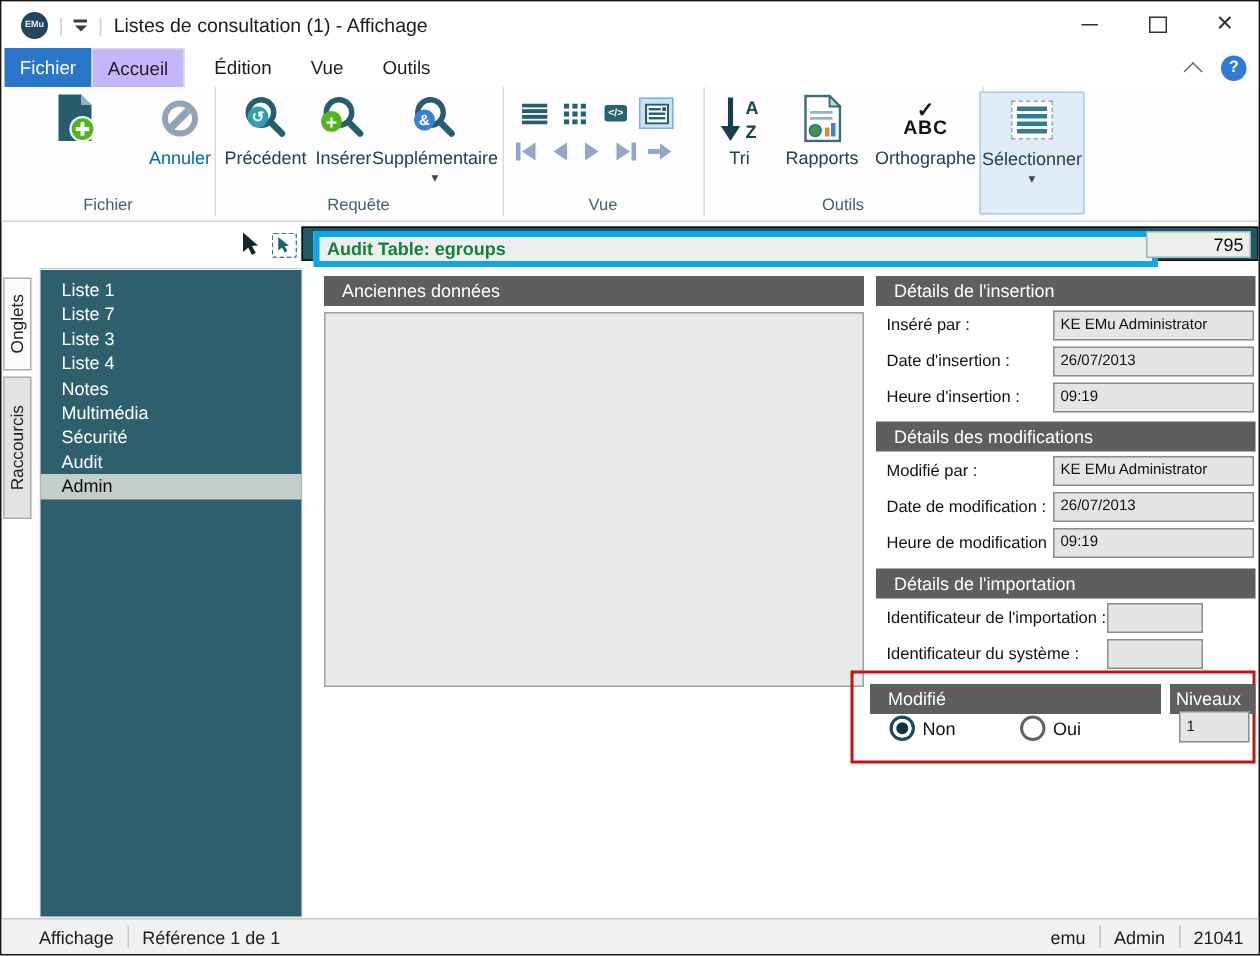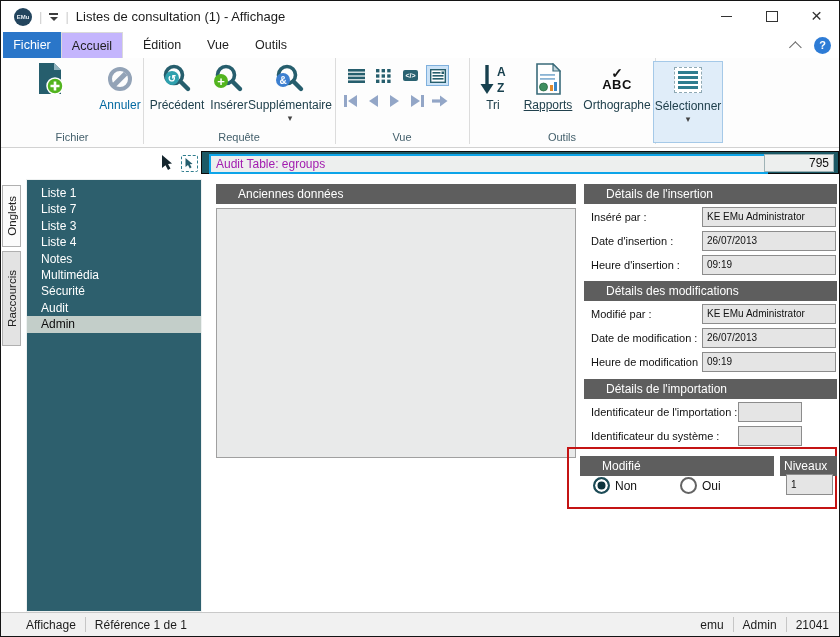--- a/index.html
+++ b/index.html
@@ -58,35 +58,35 @@
   .abc-stack .abc{font-size:13px;font-weight:bold;color:#111;letter-spacing:.5px;}
   .select-btn{position:absolute;left:652px;top:3px;width:70px;height:82px;background:#e0edf9;border:1px solid #a5c9e8;
     box-sizing:border-box;display:flex;flex-direction:column;align-items:center;font-size:12px;color:#21414d;padding-top:5px;}
   .select-ic{width:28px;height:26px;border:1px dashed #8fa9b4;box-sizing:border-box;background:#fff;
     display:flex;flex-direction:column;justify-content:center;gap:2px;padding:0 3px;margin-bottom:6px;}
   .select-ic i{display:block;height:3px;background:#2f7d8e;}
   
   .mode-icons{position:absolute;top:151px;left:160px;width:40px;height:22px;display:flex;align-items:center;gap:7px;}
   .dash-sel{width:17px;height:17px;border:1.6px dashed #2f7d8e;border-radius:2px;display:flex;align-items:center;justify-content:center;box-sizing:border-box;}
   .recbar{position:absolute;top:150px;left:200px;right:0;height:23px;background:#1c5965;border:1px solid #0c0c0c;box-sizing:border-box;}
-  .rec-title{position:absolute;left:7px;top:2px;width:550px;height:16px;background:#edefee;border:2px solid #0ea5e9;
-    font-size:12px;font-weight:normal;color:#a21caf;line-height:16px;padding-left:5px;box-sizing:content-box;}
+  .rec-title{position:absolute;left:7px;top:2px;width:550px;height:16px;background:#edefee;border:4px solid #0ea5e9;
+    font-size:12px;font-weight:bold;color:#15803d;line-height:16px;padding-left:5px;box-sizing:content-box;}
   .rec-count{position:absolute;right:4px;top:2px;width:64px;height:16px;background:#edefee;border:1px solid #9fb3b6;
     font-size:12px;color:#0b0b0b;line-height:16px;text-align:right;padding-right:4px;}
   
   .vtab{position:absolute;left:1px;width:19px;background:#fbfbfb;border:1px solid #b0b0b0;box-sizing:border-box;
     display:flex;align-items:center;justify-content:center;font-size:11.5px;color:#222;}
   .vtab span{writing-mode:vertical-rl;transform:rotate(180deg);}
   .vtab.inactive{background:#e3e3e3;}
   .side-panel{position:absolute;left:25px;top:178px;width:176px;height:433px;background:#2d5f6d;
     border:1px solid #eef1f1;box-sizing:border-box;padding-top:5px;}
   .side-item{height:16.4px;line-height:16.4px;font-size:12px;color:#fff;padding-left:14px;}
   .side-item.sel{background:#c3cec9;color:#0c0c0c;}
   
-  .sec-header{position:absolute;height:20px;background:#5e5e5e;color:#fff;font-size:12px;line-height:20px;padding-left:22px;box-sizing:border-box;}
+  .sec-header{position:absolute;height:20px;background:#5e5e5e;color:#fff;font-size:12px;line-height:20px;padding-left:12px;box-sizing:border-box;}
   .old-box{position:absolute;left:215px;top:207px;width:360px;height:250px;background:#e9eaea;border:1px solid #a0a0a0;box-sizing:border-box;}
   .f-label{position:absolute;font-size:11px;color:#111;line-height:20px;}
   .f-box{position:absolute;height:20px;background:#e5e5e5;border:1px solid #8c8c8c;font-size:10px;color:#111;
     line-height:18px;padding-left:4px;box-sizing:border-box;}
   .red-frame{position:absolute;left:566px;top:446px;width:270px;height:62px;border:2px solid #c41414;box-sizing:border-box;}
   .radio-row{position:absolute;display:flex;align-items:center;gap:5px;font-size:12px;color:#111;}
   .radio-on{width:13px;height:13px;border-radius:50%;border:2px solid #1d4c57;background:#0e343d;box-shadow:inset 0 0 0 2.5px #fff;}
   .radio-off{width:13px;height:13px;border-radius:50%;border:2px solid #636363;background:#fff;}
   
   .statusbar{position:absolute;left:0;right:0;bottom:0;height:24px;background:#f1f1f1;border-top:1px solid #c9c9c9;
@@ -270,21 +270,21 @@
         <div class="ic">
           <svg width="30" height="32" viewBox="0 0 30 32">
             <line x1="9" y1="2" x2="9" y2="23" stroke="#17404e" stroke-width="3.4"></line>
             <polygon points="9,31 2.5,21 15.5,21" fill="#17404e"></polygon>
             <text x="19" y="13" font-size="12" font-weight="bold" fill="#17404e">A</text>
             <text x="19" y="29" font-size="12" font-weight="bold" fill="#17404e">Z</text>
           </svg>
         </div>
         <span>Tri</span>
       </div>
-      <div class="rbtn" style="left:48px;width:62px;text-decoration:underline;">
+      <div class="rbtn" style="left:48px;width:62px;">
         <div class="ic">
           <svg width="26" height="32" viewBox="0 0 26 32">
             <path d="M2 1 h16 l7 7 v23 h-23 z" fill="#fff" stroke="#3a6b7a" stroke-width="1.6"></path>
             <path d="M18 1 l7 7 h-7 z" fill="#c4d6dd" stroke="#3a6b7a" stroke-width="1.2"></path>
             <rect x="5" y="11" width="15" height="1.8" fill="#8ab4d4"></rect>
             <rect x="5" y="15" width="15" height="1.8" fill="#8ab4d4"></rect>
             <circle cx="8.5" cy="24" r="4" fill="#3f8f5f" stroke="#2c6b46" stroke-width="0.8"></circle>
             <rect x="15" y="22" width="3" height="6" fill="#e08a2e"></rect>
             <rect x="19" y="19" width="3" height="9" fill="#3a87c8"></rect>
           </svg>

